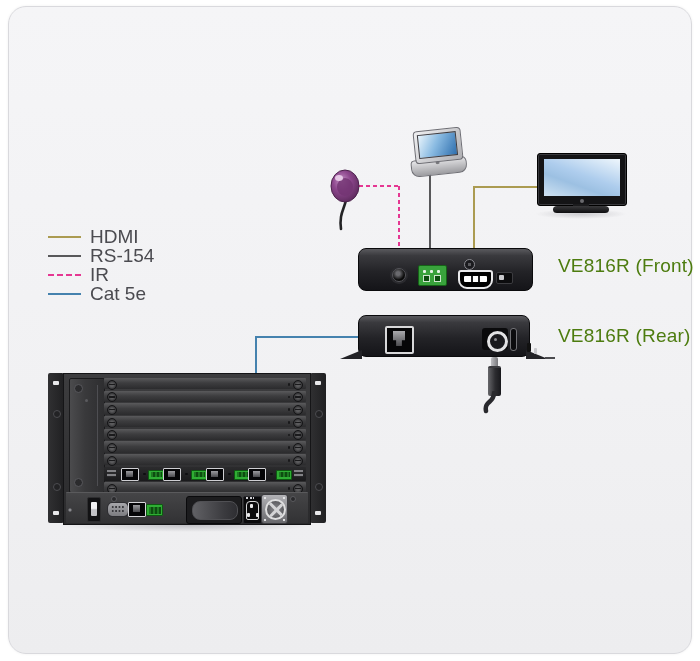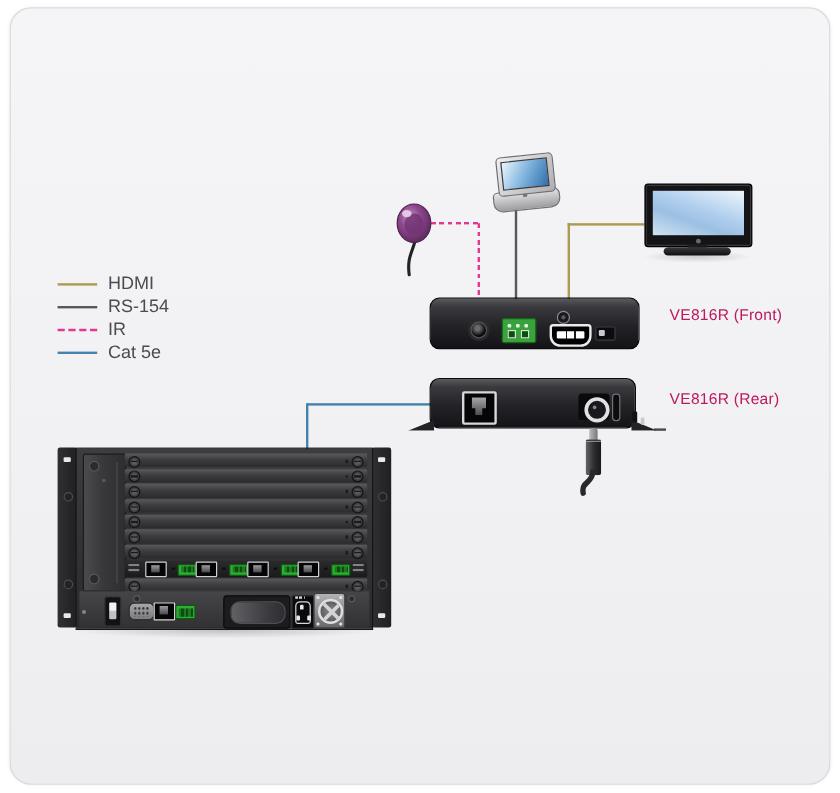--- a/index.html
+++ b/index.html
@@ -9,36 +9,36 @@
         border:1px solid #d9d9dd;box-shadow:0 0 3px rgba(0,0,0,0.06);}
 
   
   .legend{position:absolute;left:48px;top:229px;display:flex;flex-direction:column;gap:4px;}
   .legend-row{display:flex;align-items:center;height:15px;}
   .legend-line{width:33px;height:0;margin-right:9px;}
   .ll-hdmi {border-top:2px solid var(--c-hdmi,#ab9b51);}
   .ll-rs232{border-top:2px solid var(--c-rs232,#58585a);}
   .ll-ir   {border-top:2px dashed var(--c-ir,#e53792);}
   .ll-cat5e{border-top:2px solid var(--c-cat5e,#4582ae);}
-  .legend-label{font-size:15px;color:#4b4b50;line-height:15px;}
+  .legend-label{font-size:19px;color:#4b4b50;line-height:15px;}
 
   
   .cline{position:absolute;}
   .ln-ir-h{left:352px;top:185px;width:47px;height:2px;
     background:repeating-linear-gradient(90deg,var(--c-ir,#e53792) 0 4px,transparent 4px 7px);}
   .ln-ir-v{left:398px;top:186px;width:2px;height:81px;
     background:repeating-linear-gradient(180deg,var(--c-ir,#e53792) 0 4px,transparent 4px 7px);}
   .ln-rs232-v{left:429px;top:172px;width:2px;height:93px;background:var(--c-rs232,#58585a);}
   .ln-hdmi-h{left:473px;top:186px;width:64px;height:2px;background:var(--c-hdmi,#ab9b51);}
   .ln-hdmi-v{left:473px;top:186px;width:2px;height:73px;background:var(--c-hdmi,#ab9b51);}
   .ln-cat5e-h{left:256px;top:336px;width:130px;height:2px;background:var(--c-cat5e,#4582ae);}
   .ln-cat5e-v{left:255px;top:336px;width:2px;height:129px;background:var(--c-cat5e,#4582ae);}
 
   
-  .device-label{position:absolute;font-size:13px;color:#be185d;letter-spacing:.2px;}
+  .device-label{position:absolute;font-size:19px;color:#4d7c0f;letter-spacing:.2px;}
 
   
   .ir-receiver{position:absolute;left:327px;top:167px;width:42px;height:70px;}
 
   
   .touch-panel{position:absolute;left:410px;top:128px;width:58px;height:52px;}
   .tp-base{position:absolute;left:1px;top:30px;width:54px;height:15px;transform:rotate(-6deg);
     background:linear-gradient(180deg,#e6e6e8,#9c9ca0);border:1px solid #707076;border-radius:4px 6px 8px 8px;}
   .tp-base::after{content:"";position:absolute;left:24px;top:2px;width:4px;height:3px;border-radius:50%;background:#77777b;}
   .tp-body{position:absolute;left:4px;top:1px;width:46px;height:31px;transform:rotate(-6deg);

